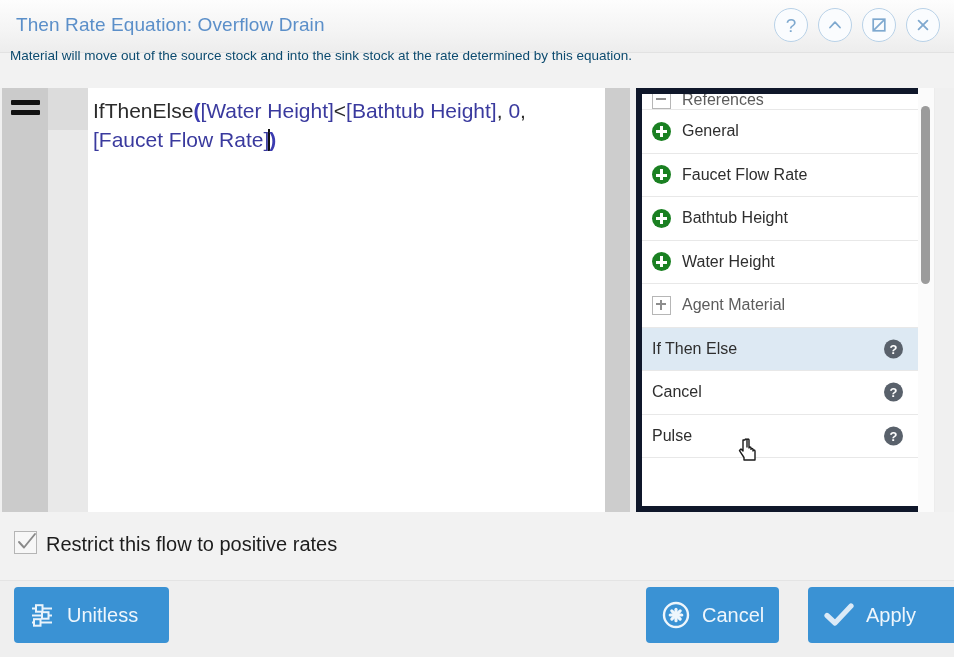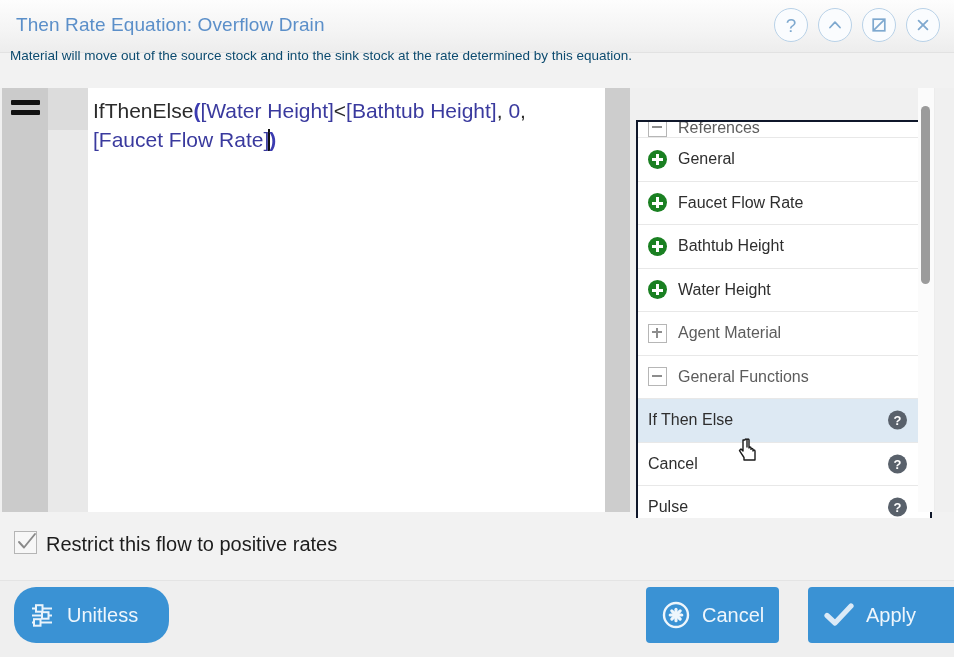--- a/index.html
+++ b/index.html
@@ -151,24 +151,23 @@
     width: 25px; height: 424px;
     background: #cdcdcd;
   }
 
   
   .ref-panel {
     position: absolute;
     left: 636px; top: 0;
     width: 296px; height: 424px;
     background: #ffffff;
-    border: 2px solid #0f172a;
+    border: 6px solid #0f172a;
     box-sizing: border-box;
     overflow: hidden;
-    margin-top: 32px;
   }
   .ref-row {
     position: relative;
     height: 43.5px;
     display: flex;
     align-items: center;
     border-bottom: 1px solid #e8e8e8;
     box-sizing: border-box;
     background: #ffffff;
     font-size: 16px;
@@ -310,21 +309,21 @@
     display: flex;
     align-items: center;
     color: #eef6fc;
     font-size: 20px;
     box-sizing: border-box;
     padding: 0 16px;
     gap: 12px;
     border: none;
     font-family: "Liberation Sans", sans-serif;
   }
-  .btn-unitless { left: 14px;  width: 155px; border-radius: 22px; }
+  .btn-unitless { left: 14px;  width: 155px; }
   .btn-cancel   { left: 646px; width: 133px; }
   .btn-apply    { left: 808px; width: 152px; }
   .btn svg { flex: 0 0 auto; display:block; }
 
   .bottom-edge {
     position: absolute;
     left: 0; top: 657px;
     width: 954px; height: 6px;
     background: #ffffff;
   }
@@ -398,24 +397,20 @@
           <span class="ref-label">Bathtub Height</span>
         </div>
         <div class="ref-row">
           <span class="plus-circle"></span>
           <span class="ref-label">Water Height</span>
         </div>
         <div class="ref-row group">
           <span class="tree-box expand"></span>
           <span class="ref-label">Agent Material</span>
         </div>
-        <div class="ref-row group">
-          <span class="tree-box"></span>
-          <span class="ref-label">General Functions</span>
-        </div>
         <div class="ref-row selected">
           <span class="ref-label leaf-label">If Then Else</span>
           <span class="help-dot">?</span>
         </div>
         <div class="ref-row">
           <span class="ref-label leaf-label">Cancel</span>
           <span class="help-dot">?</span>
         </div>
         <div class="ref-row">
           <span class="ref-label leaf-label">Pulse</span>

